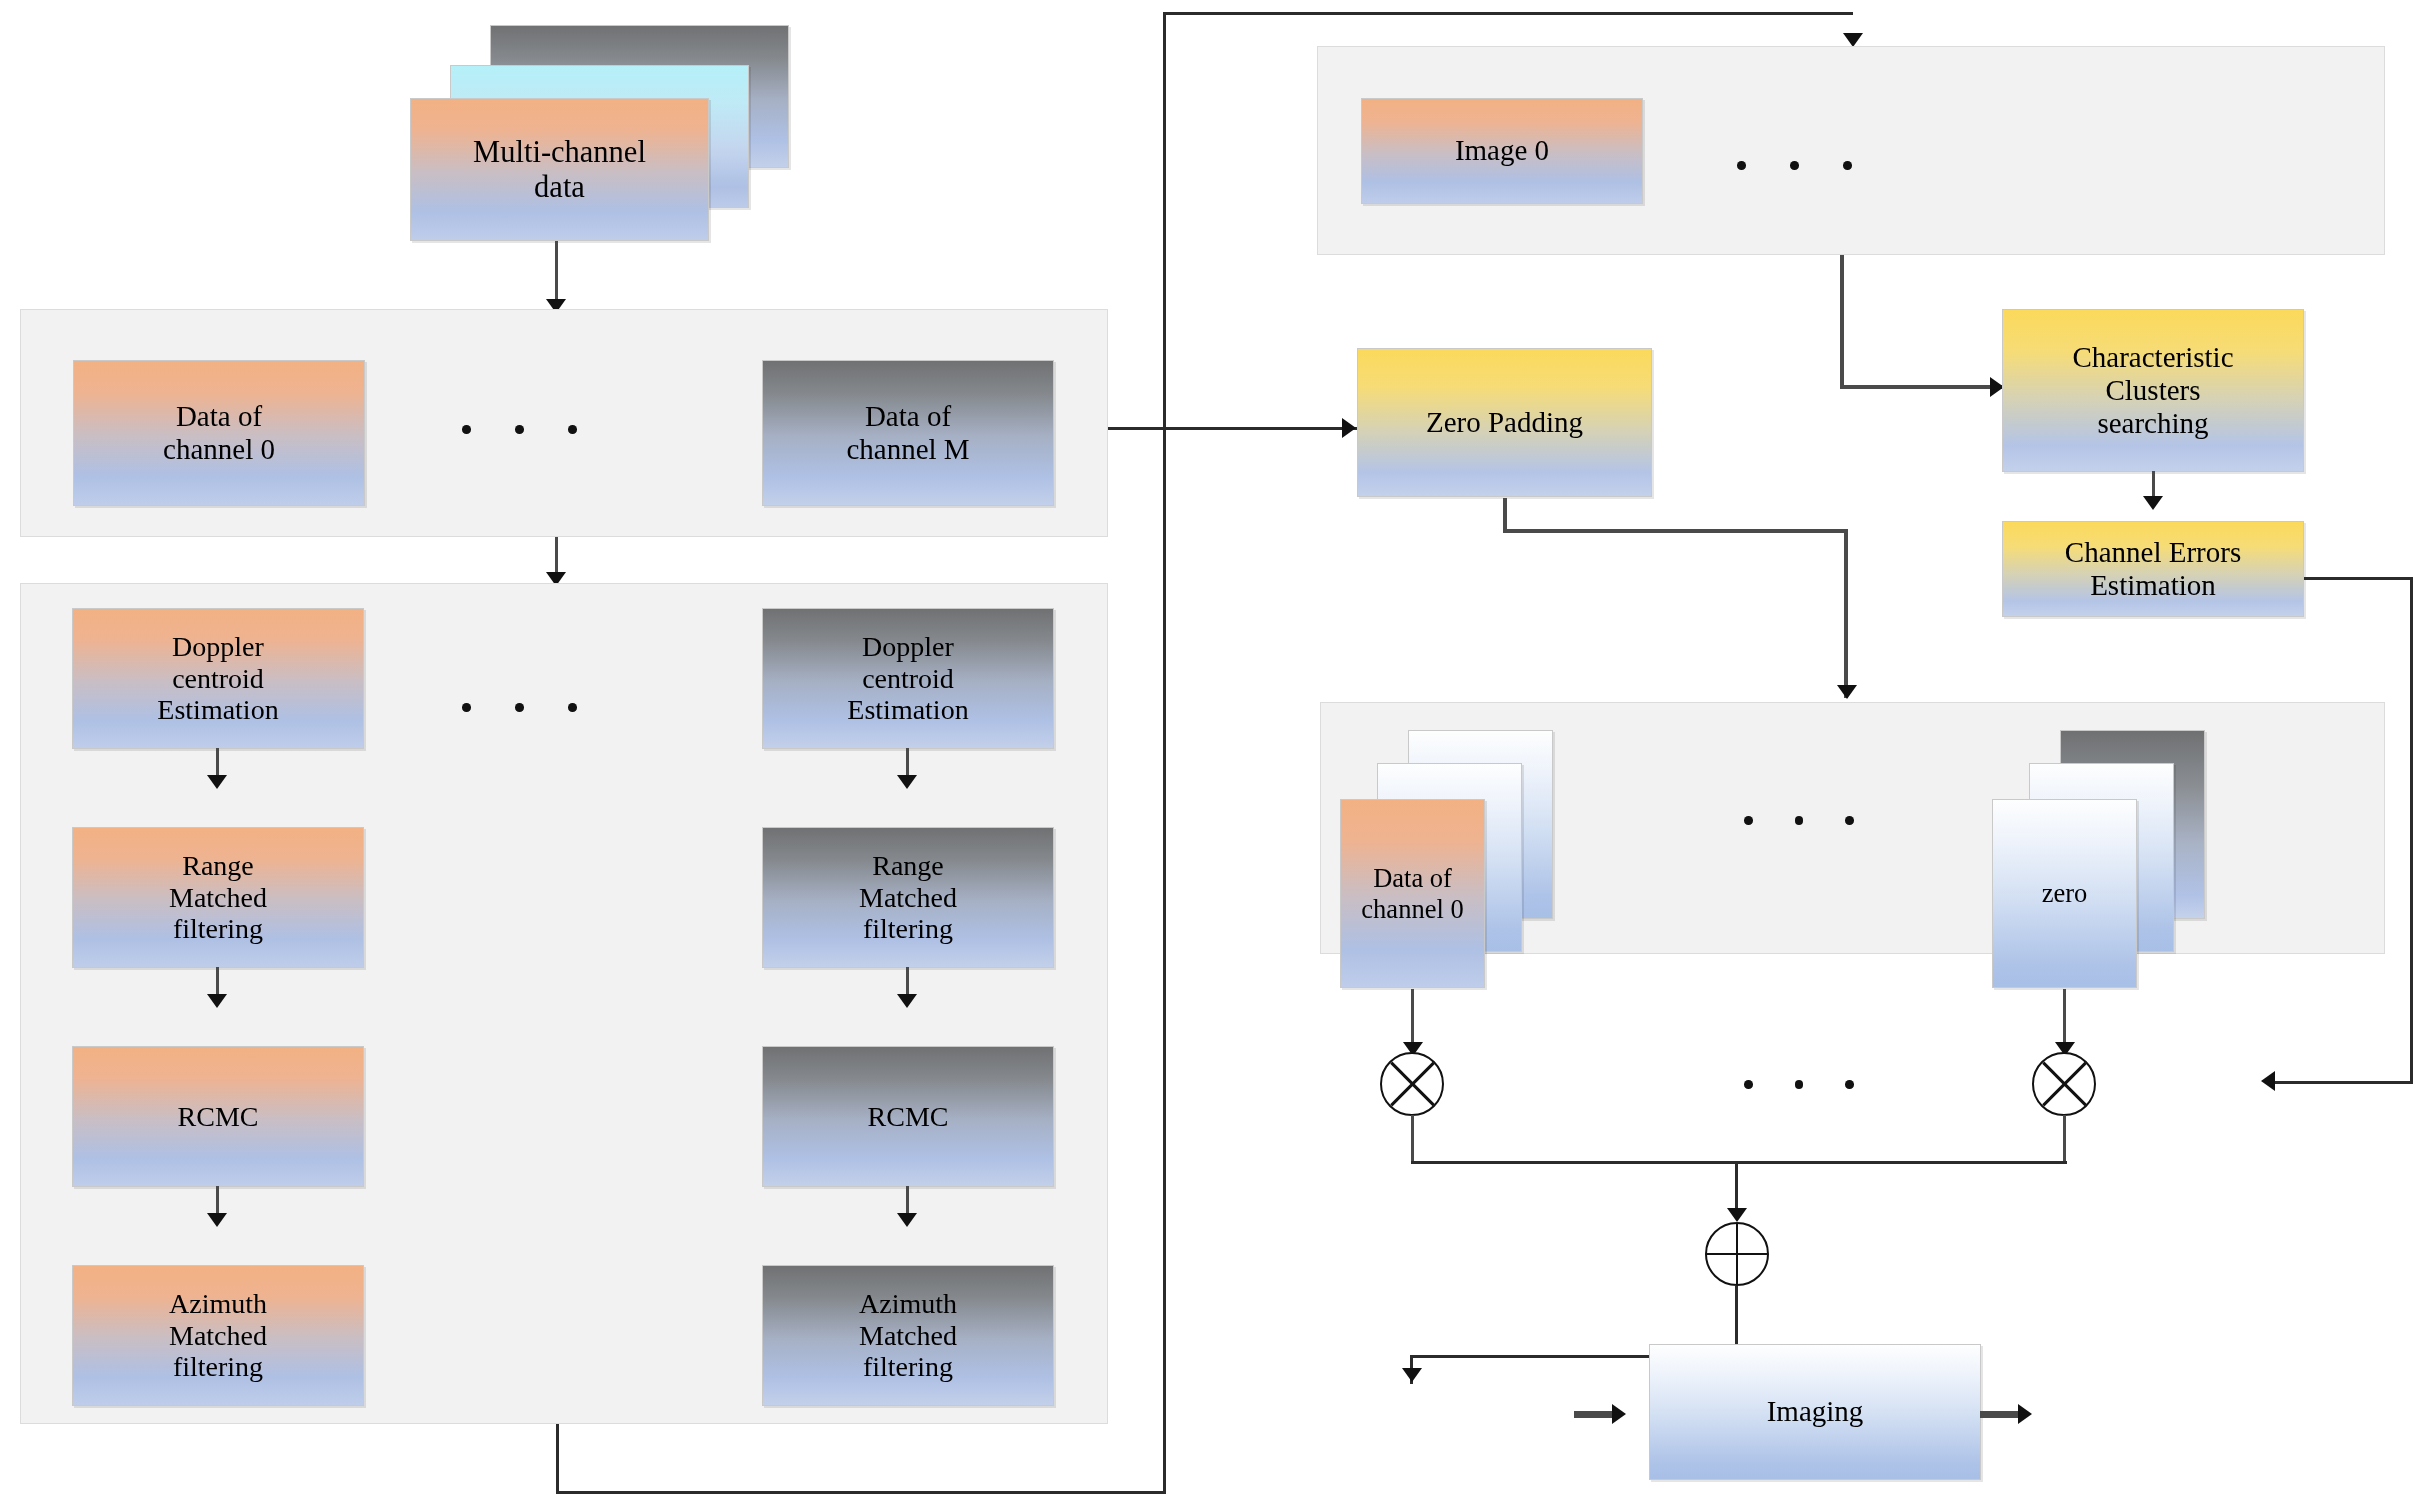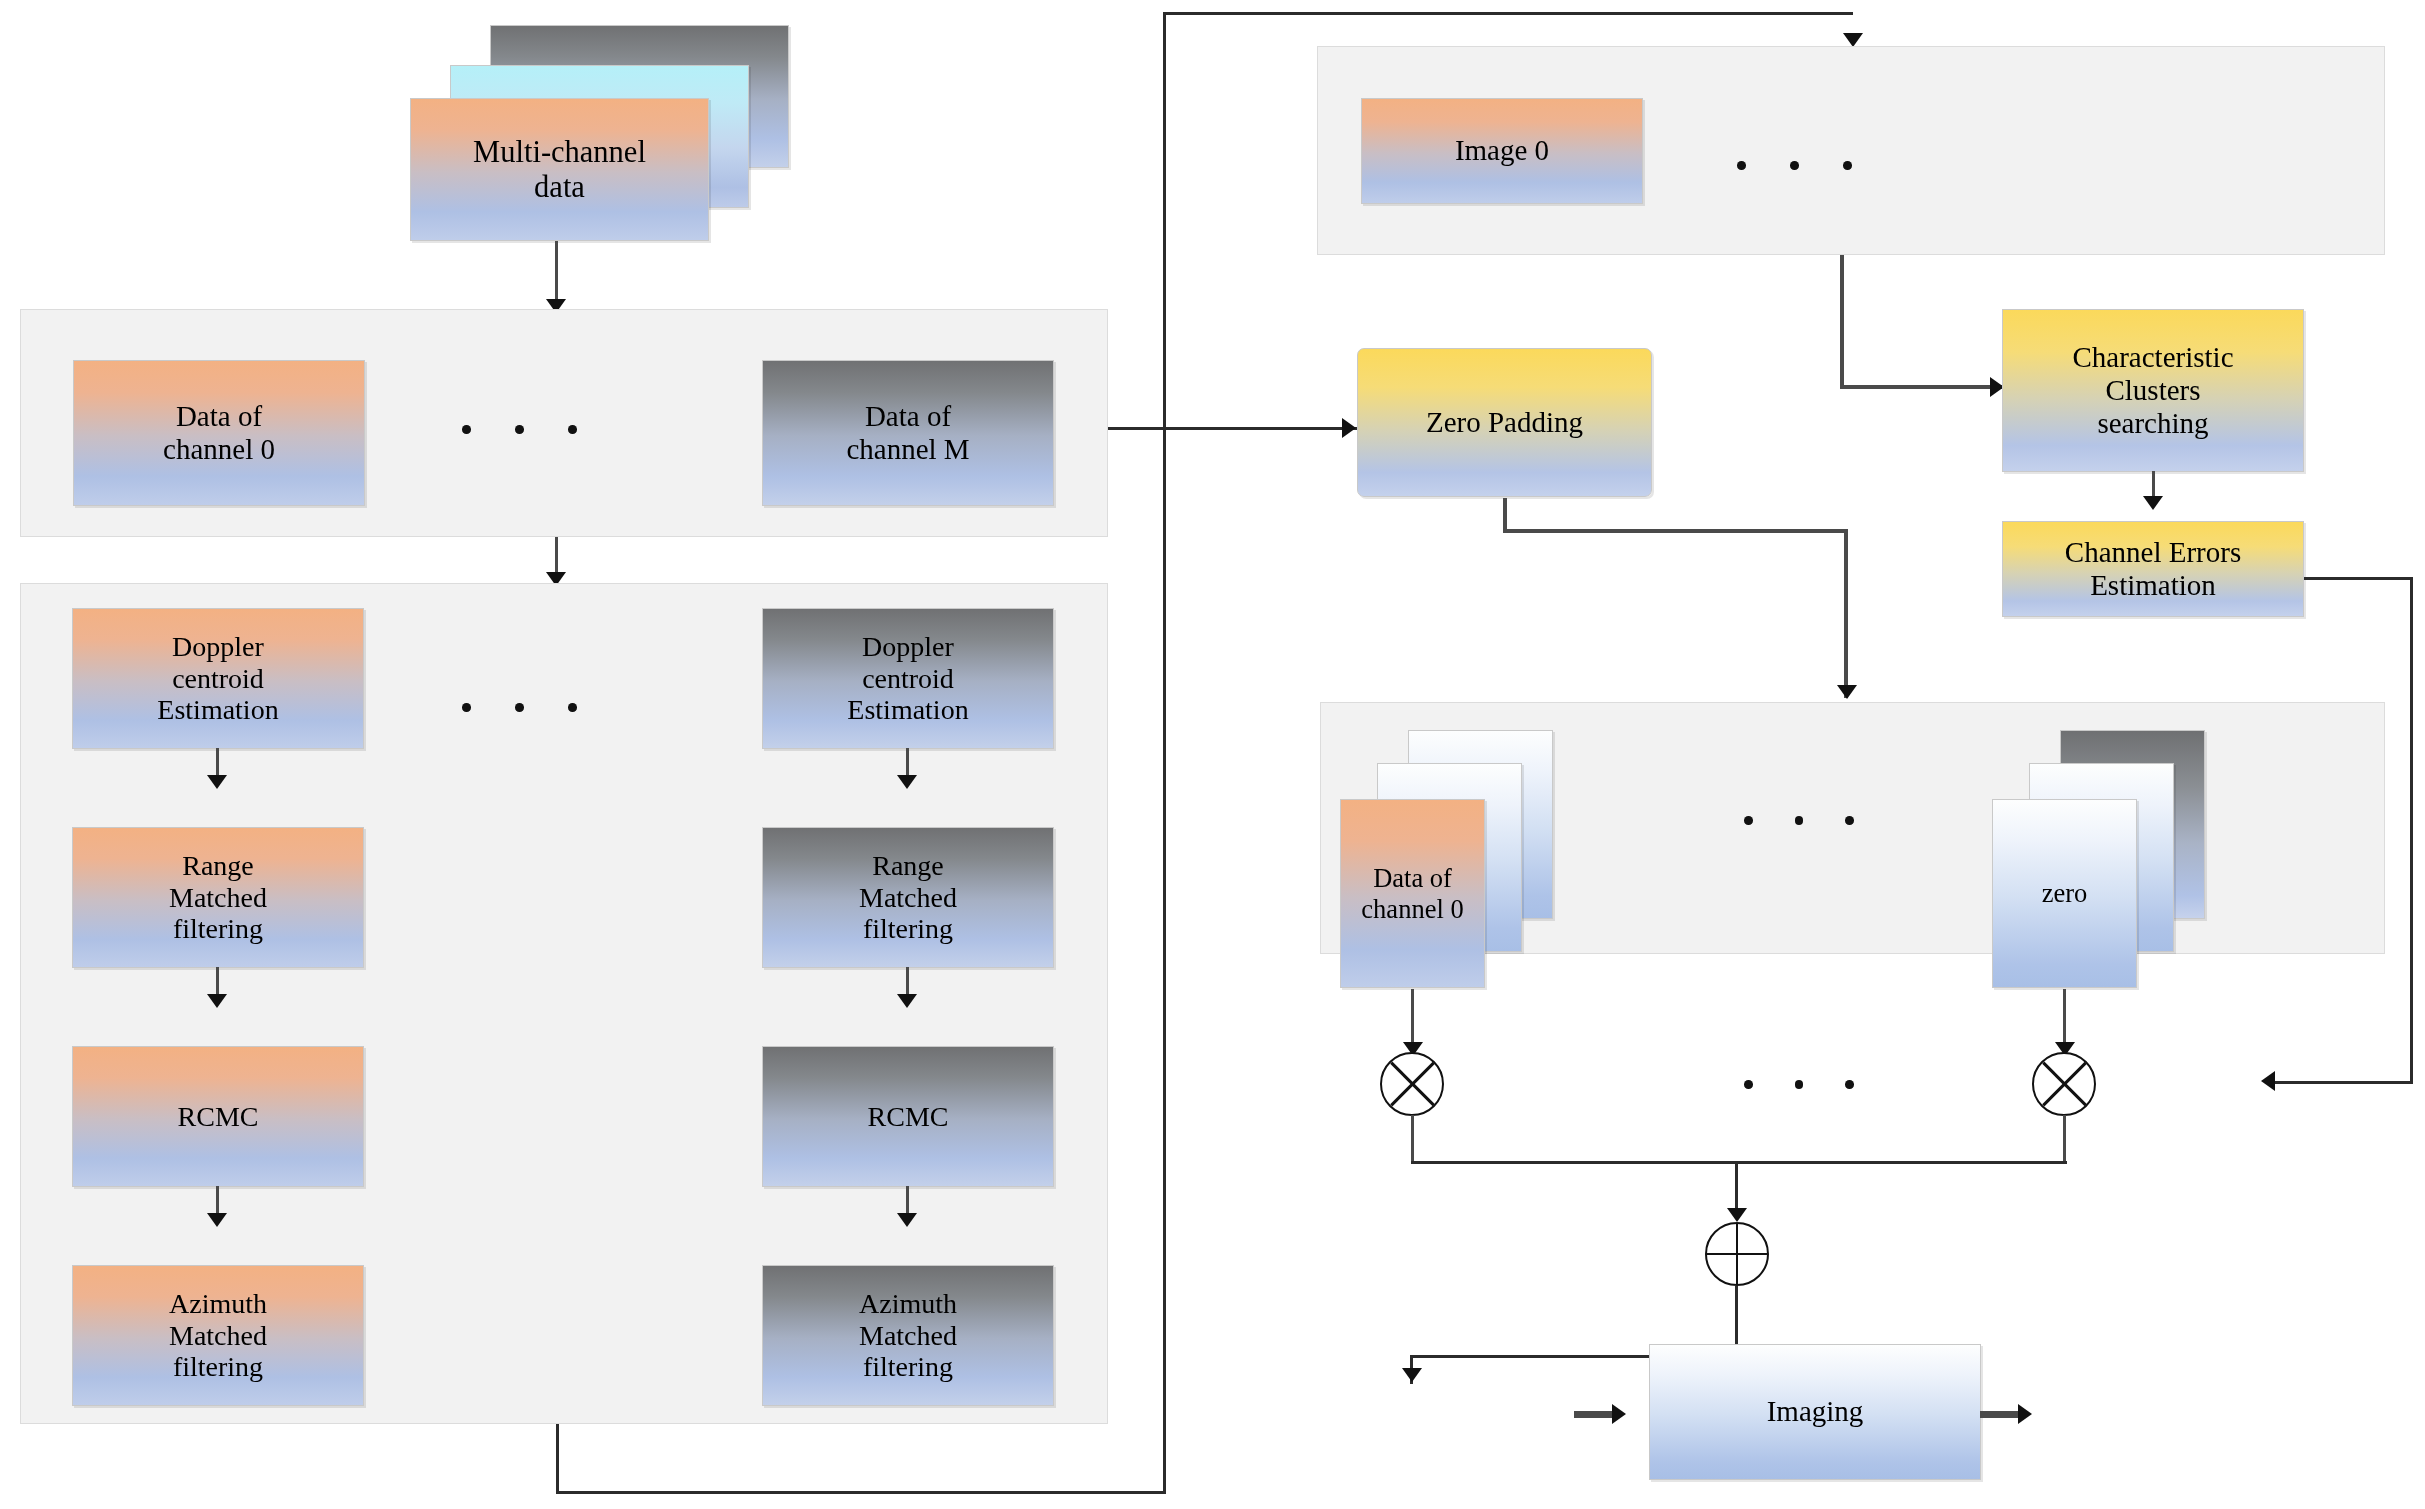--- a/index.html
+++ b/index.html
@@ -161,21 +161,21 @@
     <i></i>
       <i></i>
       <i></i>
   </div>
 
 
   <div class="ln lnv" style="left:1840px;top:255px;width:4px;height:133px;"></div>
   <div class="ln lnh" style="left:1840px;top:385px;width:162px;height:4px;"></div>
   <div class="arw arw-r" style="left:1990px;top:377px;"></div>
 
-  <div class="node g-yellow" style="left:1357px;top:348px;width:295px;height:149px;font-size:29px;border-radius:7px;">
+  <div class="node g-yellow" style="left:1357px;top:348px;width:295px;height:149px;font-size:29px;">
     <span>Zero Padding</span>
   </div>
 
   <div class="node g-yellow" style="left:2002px;top:309px;width:302px;height:163px;font-size:29px;flex-direction:column;">
     <span>Characteristic</span>
     <span>Clusters</span>
     <span>searching</span>
   </div>
 
   <div class="ln lnv" style="left:2152px;top:471px;height:33px;"></div>

